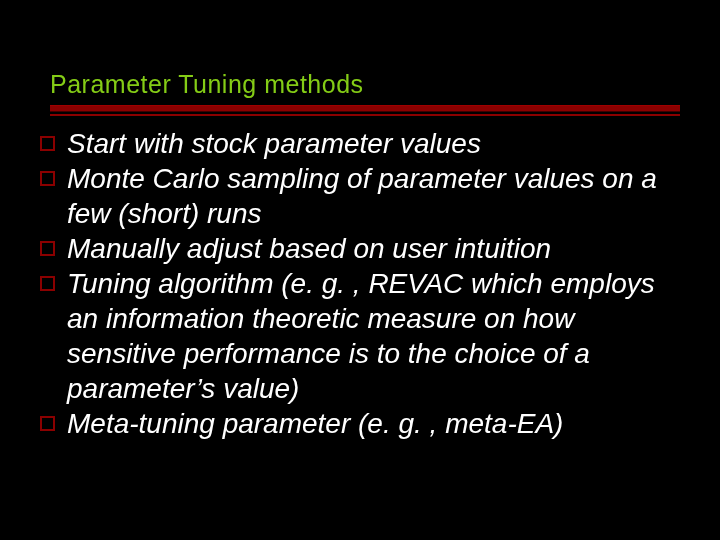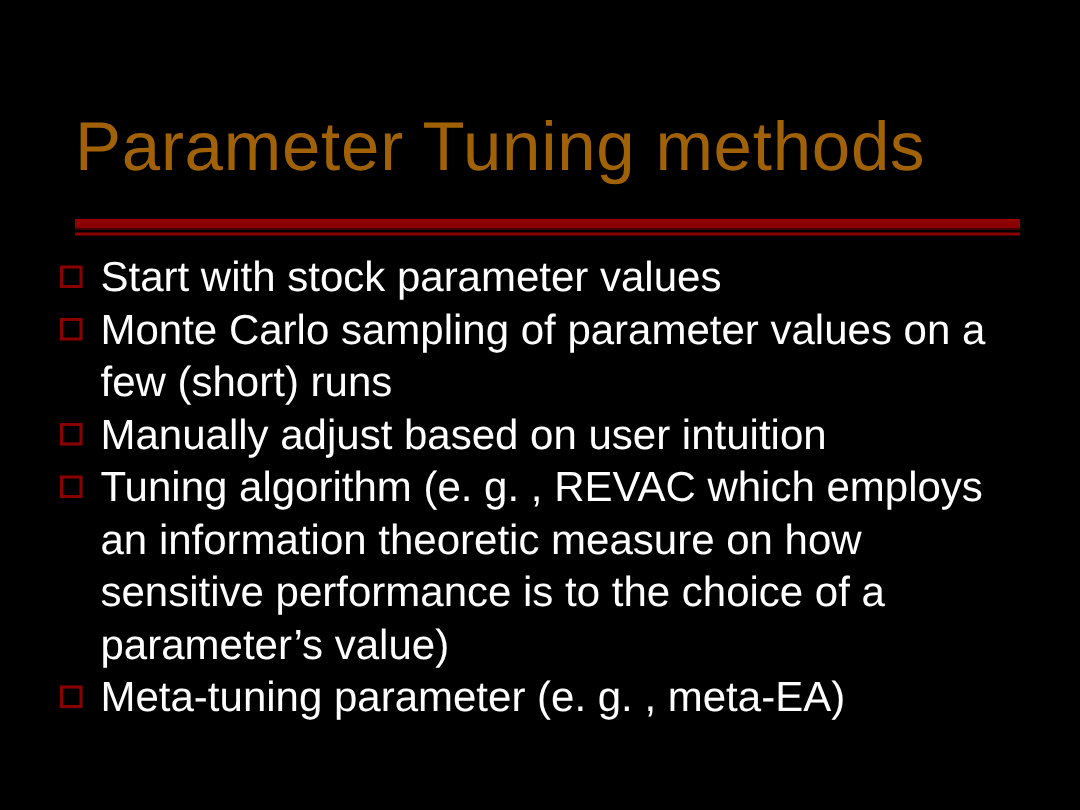--- a/index.html
+++ b/index.html
@@ -13,24 +13,24 @@
     overflow: hidden;
   }
   .slide {
     width: 720px;
     height: 540px;
     box-sizing: border-box;
     padding: 70px 30px 30px 30px;
     position: relative;
   }
   .title {
-    font-size: 46px;
+    font-size: 25px;
     font-weight: 400;
-    color: #a16207;
-    margin: 0 0 22px 20px;
+    color: #84cc16;
+    margin: 0 0 6px 20px;
     letter-spacing: 0.5px;
   }
   .rule {
     margin-left: 20px;
     margin-right: 10px;
   }
   .rule .thick {
     height: 5px;
     background: #8b0000;
     border-top: 1px solid #a00000;
@@ -57,20 +57,21 @@
     flex: 0 0 auto;
     width: 15px;
     height: 15px;
     border: 2px solid #8b0000;
     margin-top: 10px;
     margin-right: 12px;
     box-sizing: border-box;
   }
   .bullet-text {
     flex: 1 1 auto;
+    font-style: italic;
   }
 </style>
 </head>
 <body>
 
 <div class="slide">
   <h1 class="title">Parameter Tuning methods</h1>
   <div class="rule">
     <div class="thick"></div>
     <div class="thin"></div>

